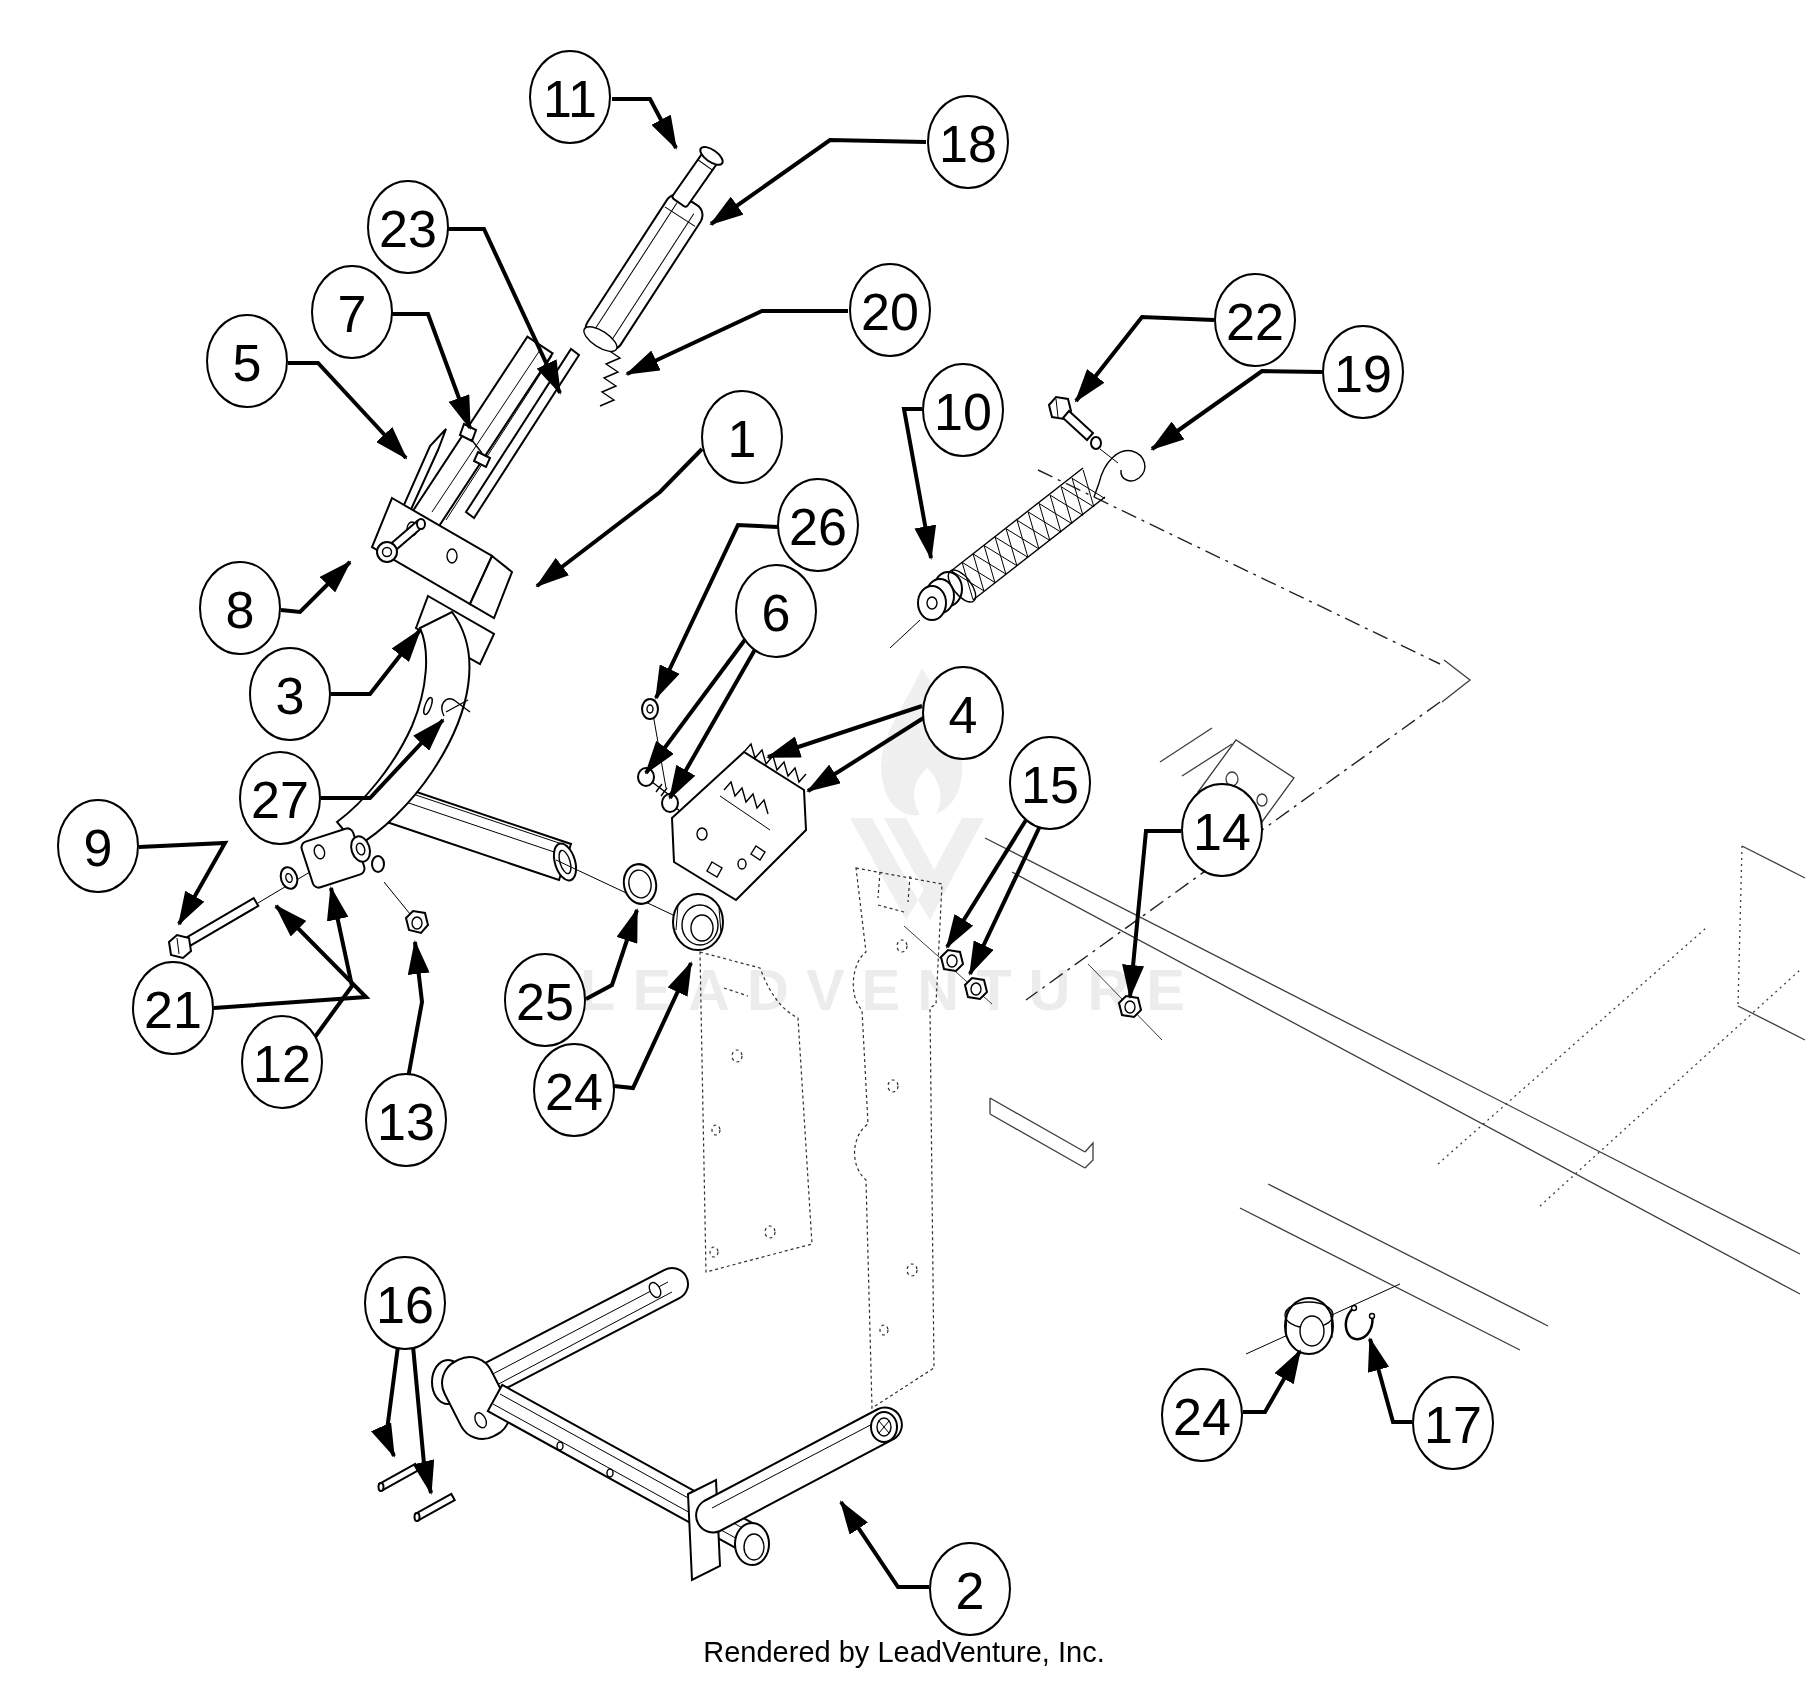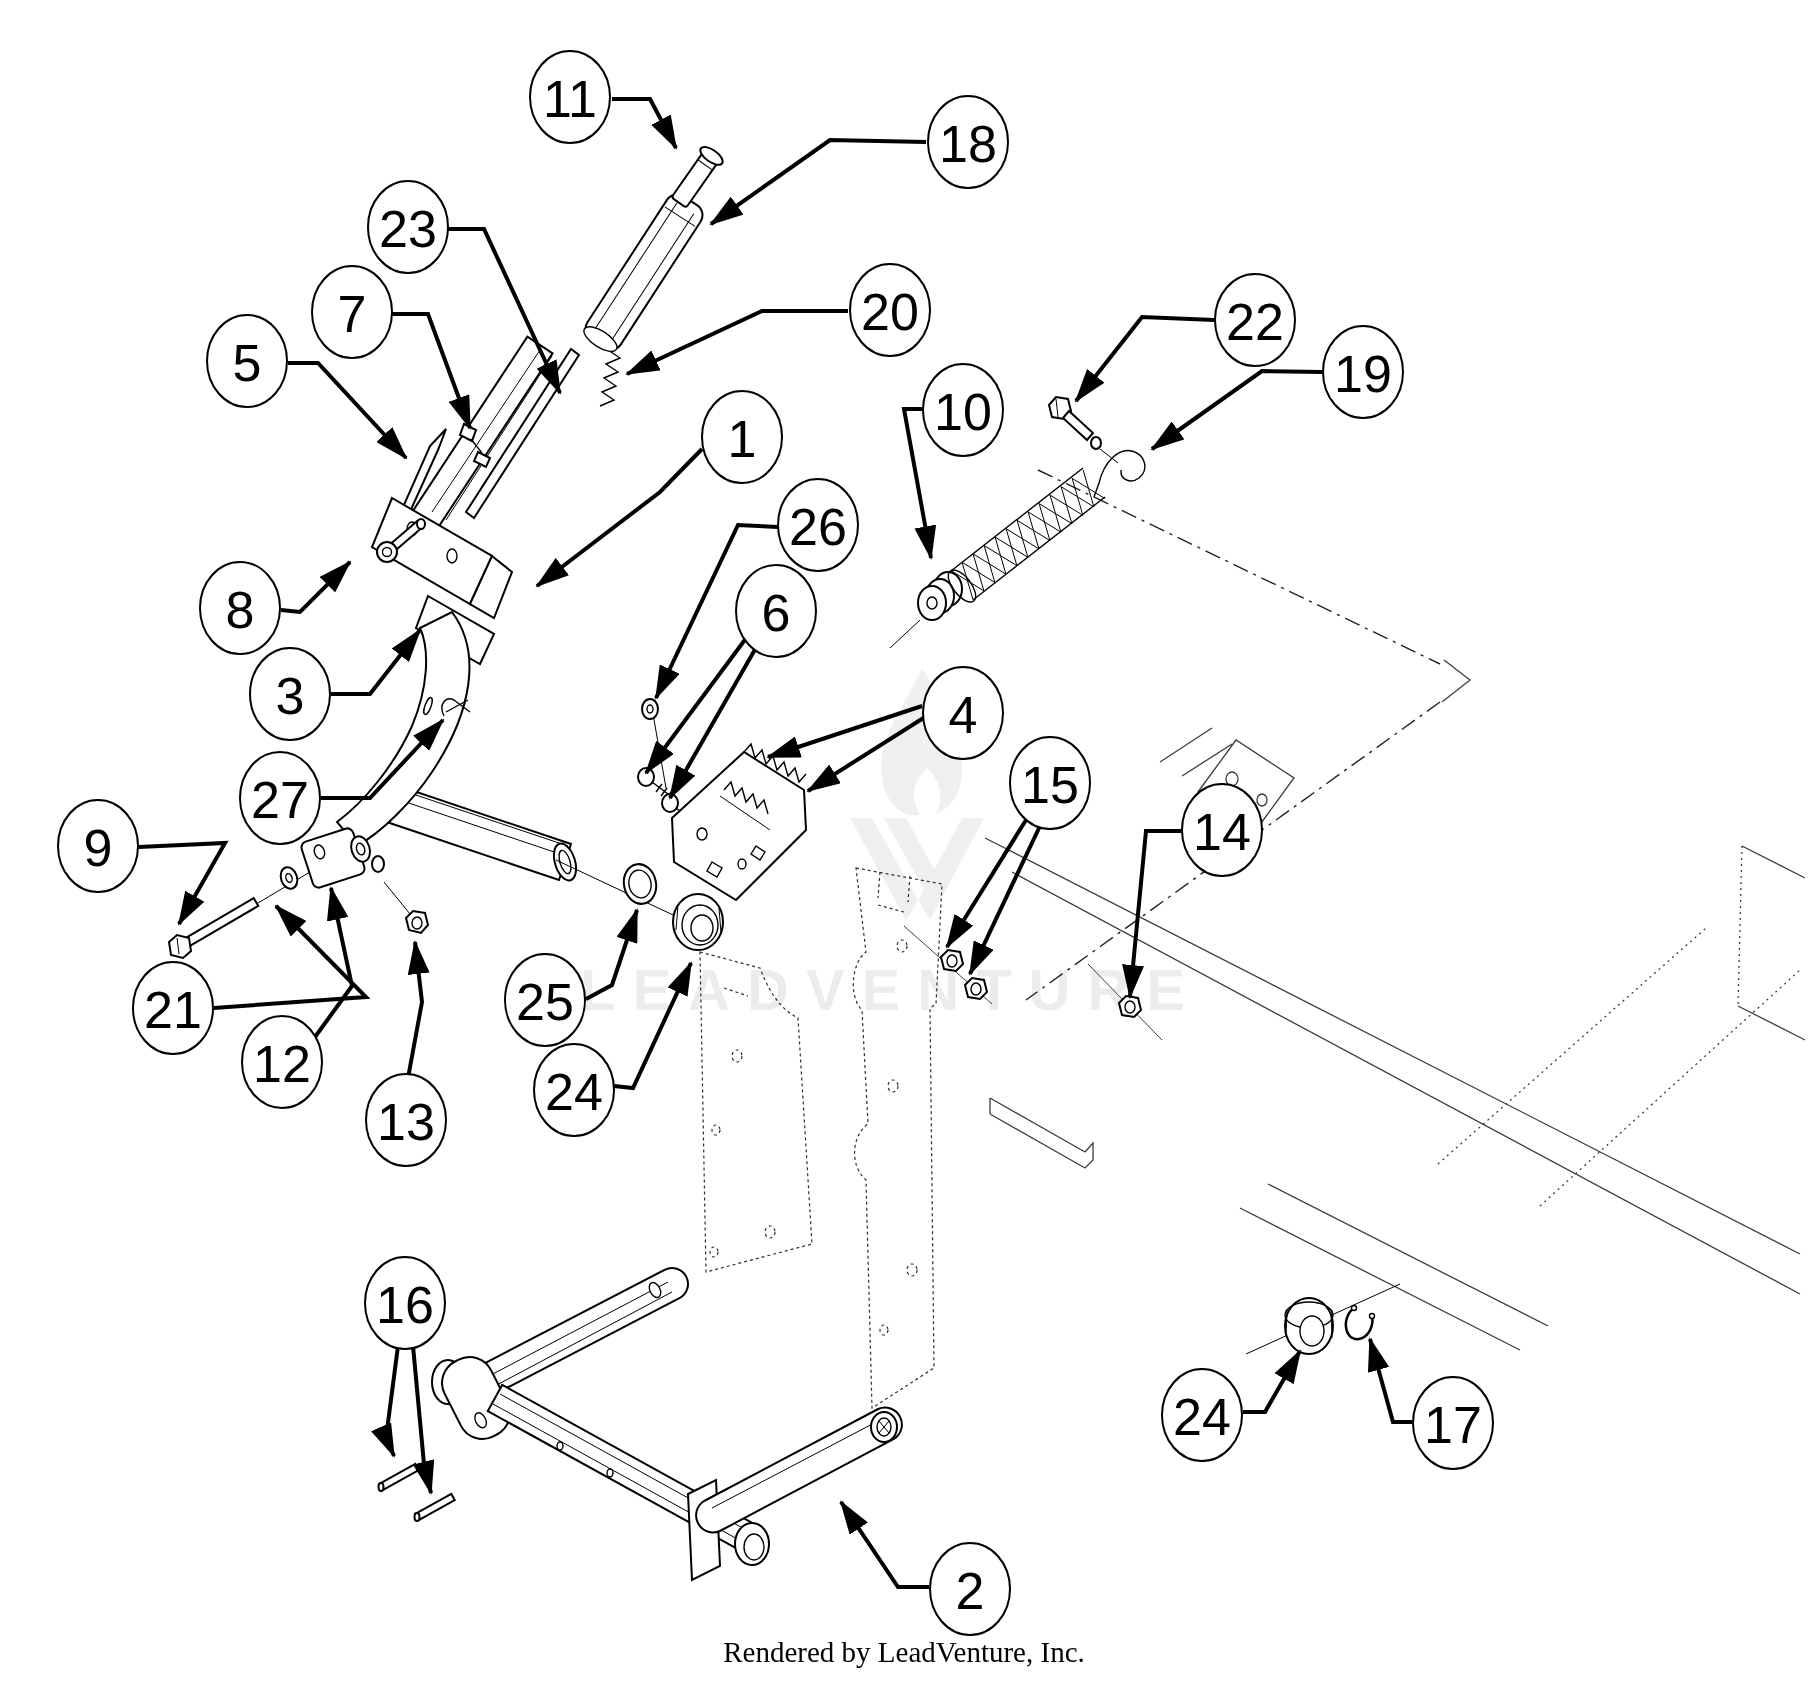--- a/index.html
+++ b/index.html
@@ -14,21 +14,21 @@
   .balloon{fill:#ffffff;stroke:#000;stroke-width:2;}
   .callout-num{font-family:"Liberation Sans",sans-serif;font-size:52px;fill:#000;
                text-anchor:middle;dominant-baseline:central;}
   .framework{stroke:#3d3d3d;stroke-width:1.3;fill:none;}
   .dotted{stroke-dasharray:2 4;}
   .dashdot{stroke:#222;stroke-width:1.4;fill:none;stroke-dasharray:16 6 3 6;}
   .plate{fill:none;stroke:#2e2e2e;stroke-width:1.2;stroke-dasharray:3 3;}
   .wm-text{font-family:"Liberation Sans",sans-serif;font-weight:700;font-size:58px;
            letter-spacing:17px;fill:#000;opacity:0.07;}
   .footer{position:absolute;left:0;top:1636px;width:100%;text-align:center;
-          font-size:29px;color:#000;font-family:Liberation Serif, serif;}
+          font-size:29px;color:#000;font-family:Liberation Sans, sans-serif;}
 </style>
 </head>
 <body>
 
 <div class="stage">
 <svg width="1808" height="1693" viewBox="0 0 1808 1693">
   <defs>
     <marker id="arw" viewBox="0 0 34 22" refX="32" refY="11" markerWidth="34" markerHeight="22" markerUnits="userSpaceOnUse" orient="auto">
           <path d="M0,0 L34,11 L0,22 Z" fill="#000"></path>
         </marker>

